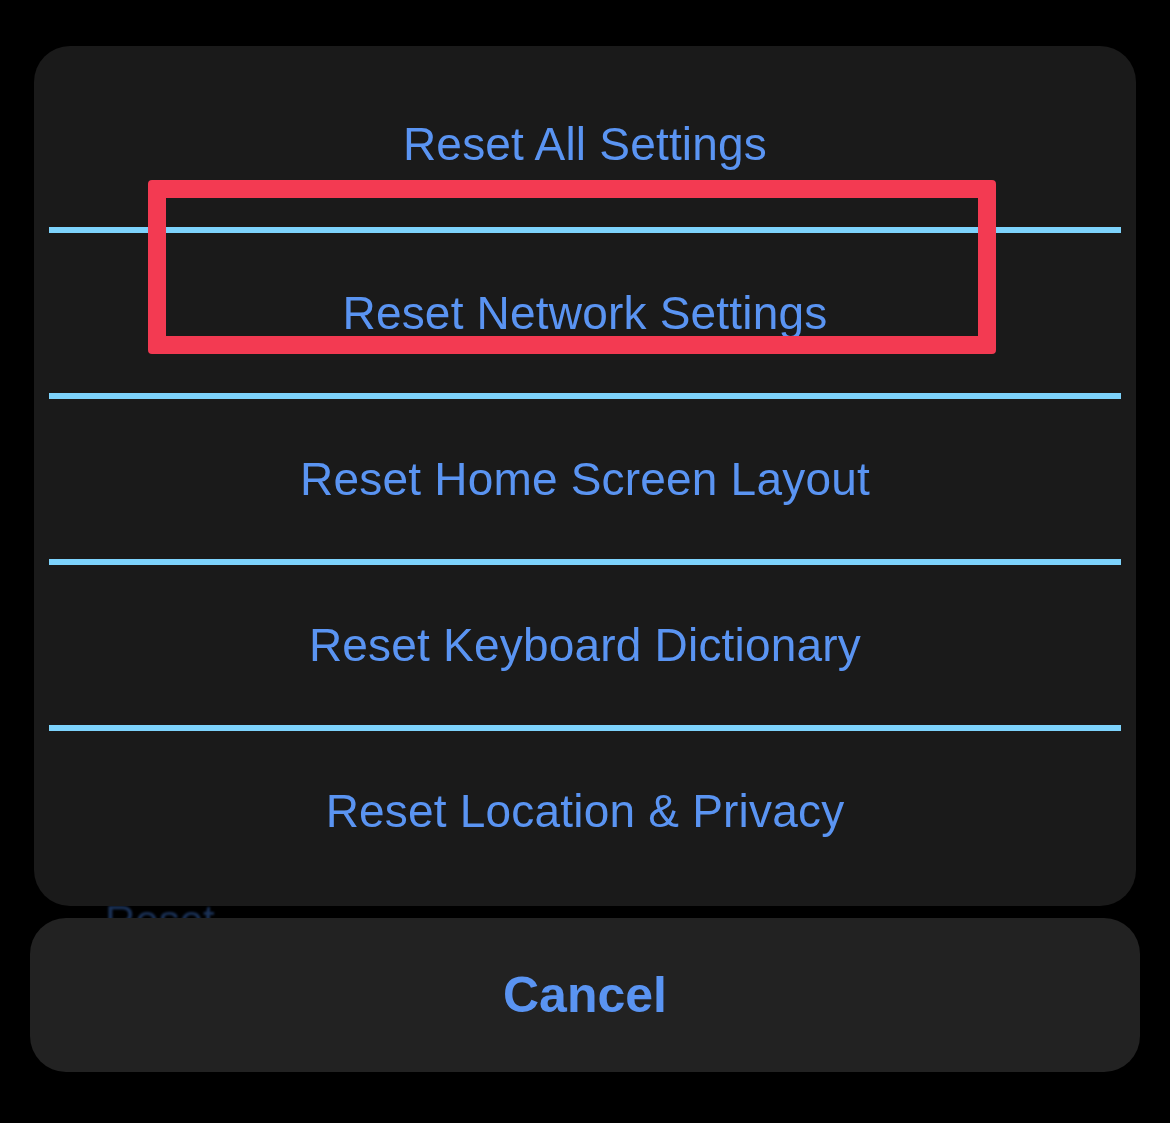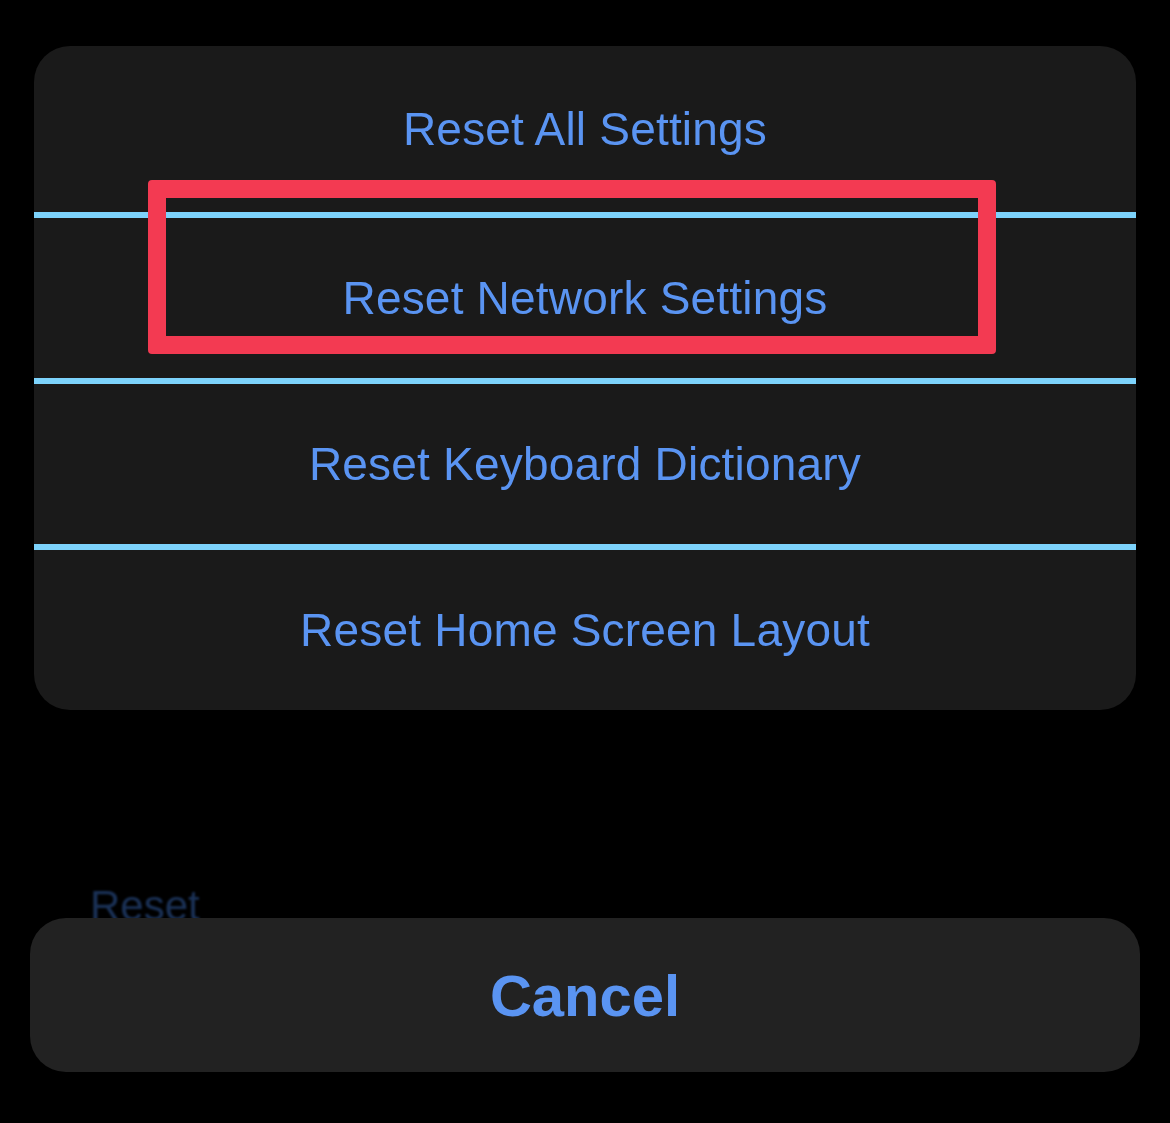--- a/index.html
+++ b/index.html
@@ -1,43 +1,46 @@
 <!DOCTYPE html>
 <html><head>
   <meta charset="utf-8">
   <style>
-    * { margin: 0; padding: 0; box-sizing: border-box; }
+    * { margin: 0; padding: 15px; box-sizing: border-box; }
     html, body { width: 1170px; height: 1123px; background: #000; overflow: hidden; font-family: -apple-system, "SF Pro Text", "Helvetica Neue", Arial, sans-serif; -webkit-font-smoothing: antialiased; }
     .sheet-backdrop { position: absolute; inset: 0; }
     .background-hint { position: absolute; left: 90px; top: 882px; color: #4c8df7; font-size: 42px; opacity: 0.35; filter: blur(1px); pointer-events: none; }
     .action-sheet { position: absolute; left: 34px; right: 34px; top: 46px; background: #1a1a1a; border-radius: 36px; overflow: hidden; }
     .action-item { height: 166px; display: flex; align-items: center; justify-content: center; color: #5a94f2; font-size: 46px; font-weight: 400; letter-spacing: 0.2px; border-top: 6px solid #7dd3fc; cursor: pointer; position: relative; }
     .action-item:first-child { border-top: none; }
     .highlight-box { position: absolute; left: 148px; top: 180px; width: 848px; height: 174px; border: 18px solid #f33a52; border-radius: 4px; pointer-events: none; z-index: 5; }
-    .cancel-sheet { position: absolute; left: 30px; right: 30px; top: 918px; height: 154px; background: #222222; border-radius: 36px; display: flex; align-items: center; justify-content: center; color: #5a94f2; font-size: 58px; font-weight: 600; cursor: pointer; }
+    .cancel-sheet { position: absolute; left: 30px; right: 30px; top: 918px; height: 154px; background: #222222; border-radius: 36px; display: flex; align-items: center; justify-content: center; color: #5a94f2; font-size: 50px; font-weight: 600; cursor: pointer; }
   </style>
 </head>
 <body>
 
 <div class="sheet-backdrop">
 
   <div class="background-hint">Reset</div>
 
   <div class="action-sheet">
     <div class="action-item">
       <span>Reset All Settings</span>
     </div>
     <div class="action-item">
       <span>Reset Network Settings</span>
     </div>
     <div class="action-item">
+      <span>Reset Home Screen Layout</span>
+    </div>
+    <div class="action-item">
       <span>Reset Keyboard Dictionary</span>
     </div>
     <div class="action-item">
-      <span>Reset Home Screen Layout</span>
+      <span>Reset Location &amp; Privacy</span>
     </div>
   </div>
 
   <div class="highlight-box"></div>
 
   <div class="cancel-sheet">
     <span>Cancel</span>
   </div>
 
 </div>

